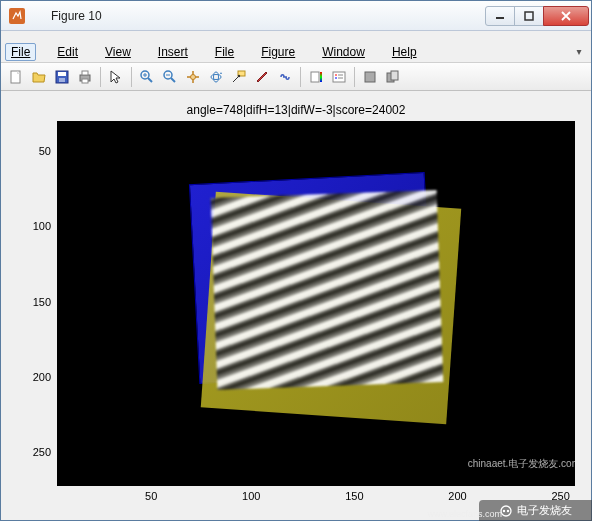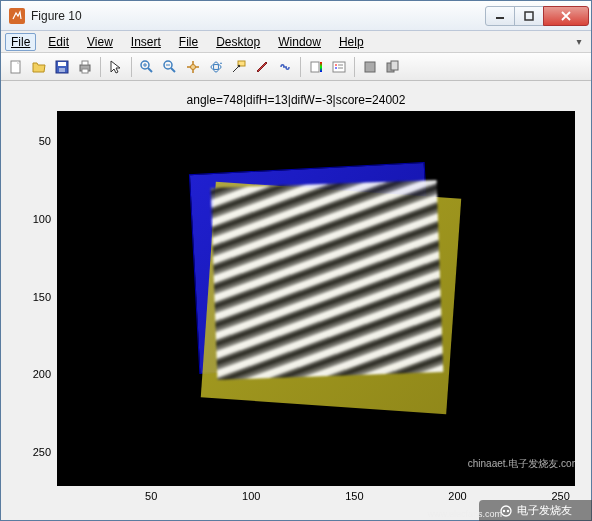--- a/index.html
+++ b/index.html
@@ -3,27 +3,27 @@
   <meta charset="utf-8">
   <style>
     * { margin: 0; padding: 0; box-sizing: border-box; }
     body { font-family: "Segoe UI", Tahoma, sans-serif; font-size: 12px; background: #fff; width: 592px; height: 521px; overflow: hidden; position: relative; }
     
     .window { width: 592px; height: 521px; border: 1px solid #5a7ca0; background: #f0f0f0; display: flex; flex-direction: column; }
     
     .titlebar { height: 30px; background: linear-gradient(#fdfefe, #e8eef5); display: flex; align-items: center; padding: 0 2px; border-bottom: 1px solid #bcc7d8; }
     .titlebar-icon { width: 16px; height: 16px; margin: 0 6px; background: #d66a2a; border-radius: 2px; display: flex; align-items: center; justify-content: center; }
     .titlebar-icon svg { width: 12px; height: 12px; }
-    .titlebar-text { flex: 1; font-size: 12px; color: #222; }
+    .titlebar-text { flex: 1; font-size: 12px; color: #222; margin-left: 20px; }
     .win-controls { display: flex; gap: 0; }
     .win-btn { width: 30px; height: 20px; border: 1px solid #a9b8c8; background: linear-gradient(#f8fbfe,#e2e9f1); display: flex; align-items: center; justify-content: center; font-size: 11px; line-height: 1; cursor: pointer; margin-left: -1px; }
     .win-btn.min { border-top-left-radius: 3px; border-bottom-left-radius: 3px; }
     .win-btn.close { width: 46px; background: linear-gradient(#e79b93,#d8443a); color: #fff; border-color: #a33; border-top-right-radius: 3px; border-bottom-right-radius: 3px; }
     
-    .menubar { height: 22px; background: #f0f0f0; display: flex; align-items: center; padding: 0 4px; gap: 6px; border-bottom: 1px solid #d0d0d0; }
+    .menubar { height: 22px; background: #f0f0f0; display: flex; align-items: center; padding: 0 4px; gap: 15px; border-bottom: 1px solid #d0d0d0; margin-top: 10px; }
     .menu-item { padding: 2px 6px; font-size: 12px; cursor: pointer; }
     .menu-item.active { border: 1px solid #7da2ce; background: #e5f0fb; border-radius: 2px; padding: 1px 5px; }
     .menu-item .ul { text-decoration: underline; }
     .menu-spacer { flex: 1; }
     .menu-dropdown { width: 16px; height: 16px; display:flex; align-items:center; justify-content:center; font-size:10px; color:#555; cursor:pointer; }
     
     .toolbar { height: 28px; background: linear-gradient(#fdfdfd,#ebebeb); display: flex; align-items: center; padding: 0 4px; gap: 1px; border-bottom: 1px solid #c0c0c0; }
     .tb-btn { width: 22px; height: 22px; display: flex; align-items: center; justify-content: center; border-radius: 2px; cursor: pointer; }
     .tb-sep { width: 1px; height: 20px; background: #c0c0c0; margin: 0 3px; }
     .tb-btn svg { width: 16px; height: 16px; }
@@ -74,21 +74,21 @@
       </div>
     </div>
   </div>
 
   <div class="menubar">
     <div class="menu-item active"><span class="ul">File</span></div>
     <div class="menu-item"><span class="ul">Edit</span></div>
     <div class="menu-item"><span class="ul">View</span></div>
     <div class="menu-item"><span class="ul">Insert</span></div>
     <div class="menu-item"><span class="ul">File</span></div>
-    <div class="menu-item"><span class="ul">Desktop</span></div>
+    <div class="menu-item"><span class="ul">Figure</span></div>
     <div class="menu-item"><span class="ul">Window</span></div>
     <div class="menu-item"><span class="ul">Help</span></div>
     <div class="menu-spacer"></div>
     <div class="menu-dropdown">▾</div>
   </div>
 
   <div class="toolbar">
     <div class="tb-btn">
         <svg viewBox="0 0 16 16">
           <rect x="3" y="2" width="9" height="12" fill="#fff" stroke="#888"></rect>

